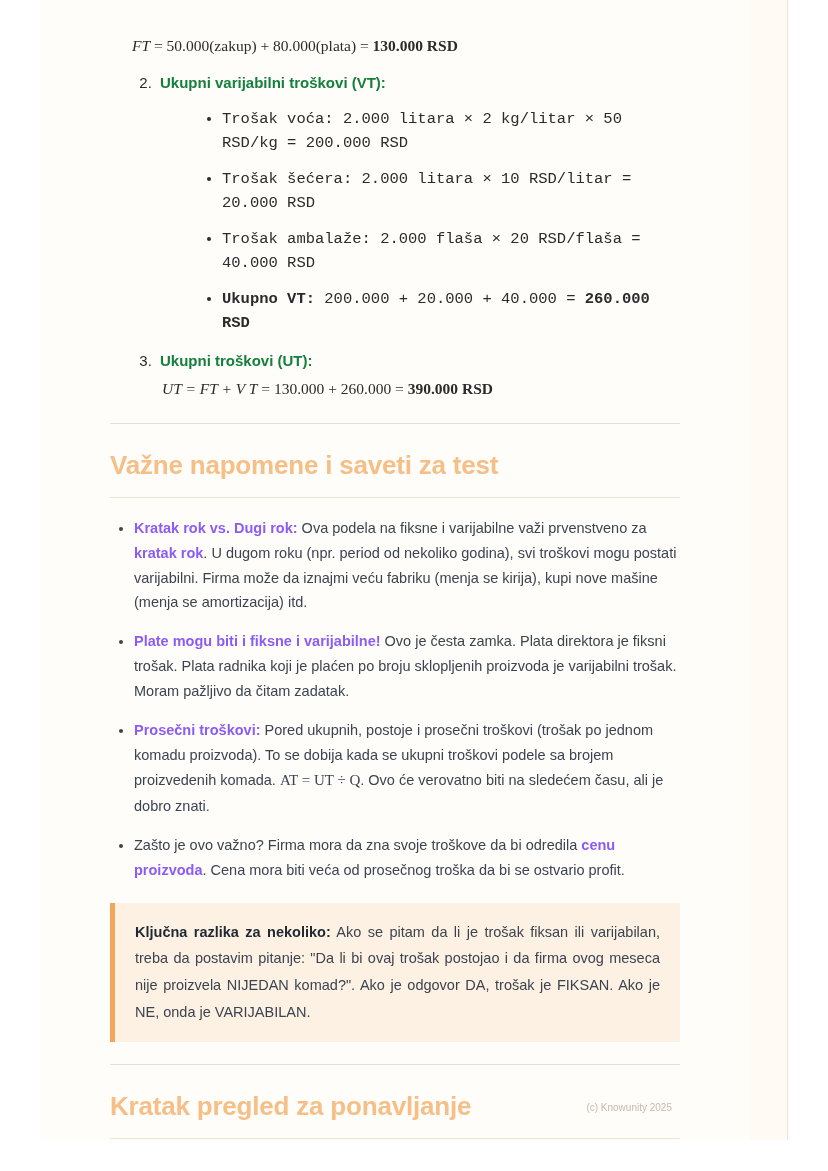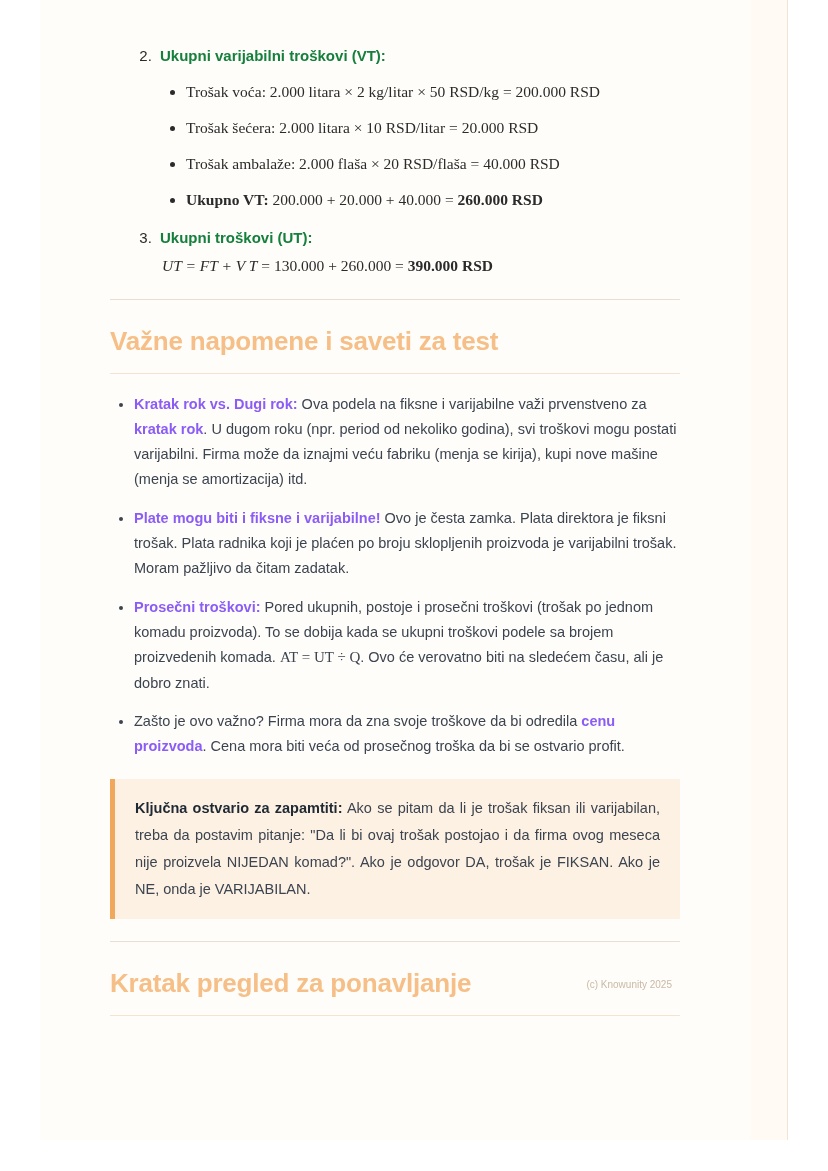--- a/index.html
+++ b/index.html
@@ -67,25 +67,26 @@
     font-weight: bold;
     color: #15803d;
   }
 
   ul.inner {
     list-style: disc;
     margin: 12px 0 14px 0;
     padding-left: 26px;
   }
   ul.inner > li {
-    font-family: Liberation Serif, serif;
+    font-family: Liberation Mono, monospace;
     font-size: 15.5px;
     color: #2b2b2b;
     line-height: 1.55;
     margin-bottom: 12px;
+    margin-left: 36px;
   }
   ul.inner > li b {
     font-weight: bold;
   }
 
   .divider {
     border: none;
     border-top: 1px solid #e9ded1;
     margin: 22px 0 0 0;
   }
@@ -152,20 +153,23 @@
   .bottom-wrap {
     position: relative;
   }
 </style>
 </head>
 <body>
 
 <div class="page">
   <div class="page-inner">
 
+    <div class="formula-line math">
+      <span>FT</span><span class="up"> = 50.000(zakup) + 80.000(plata) = </span><b>130.000 RSD</b>
+    </div>
 
     <ol class="outer" start="2">
       <li>
         <strong>Ukupni varijabilni troškovi (VT):</strong>
         <ul class="inner">
           <li>Trošak voća: 2.000 litara × 2 kg/litar × 50 RSD/kg = 200.000 RSD</li>
           <li>Trošak šećera: 2.000 litara × 10 RSD/litar = 20.000 RSD</li>
           <li>Trošak ambalaže: 2.000 flaša × 20 RSD/flaša = 40.000 RSD</li>
           <li><b>Ukupno VT:</b><span> 200.000 + 20.000 + 40.000 = </span><b>260.000 RSD</b></li>
         </ul>
@@ -192,21 +196,21 @@
       </li>
       <li>
         <strong>Prosečni troškovi:</strong><span> Pored ukupnih, postoje i prosečni troškovi (trošak po jednom komadu proizvoda). To se dobija kada se ukupni troškovi podele sa brojem proizvedenih komada. </span><span class="mi">AT = UT ÷ Q</span><span>. Ovo će verovatno biti na sledećem času, ali je dobro znati.</span>
       </li>
       <li>
         <span>Zašto je ovo važno? Firma mora da zna svoje troškove da bi odredila </span><strong>cenu proizvoda</strong><span>. Cena mora biti veća od prosečnog troška da bi se ostvario profit.</span>
       </li>
     </ul>
 
     <div class="callout">
-      <p><strong>Ključna ostvario za zapamtiti:</strong><span> Ako se pitam da li je trošak fiksan ili varijabilan, treba da postavim pitanje: "Da li bi ovaj trošak postojao i da firma ovog meseca nije proizvela NIJEDAN komad?". Ako je odgovor DA, trošak je FIKSAN. Ako je NE, onda je VARIJABILAN.</span></p>
+      <p><strong>Ključna razlika za nekoliko:</strong><span> Ako se pitam da li je trošak fiksan ili varijabilan, treba da postavim pitanje: "Da li bi ovaj trošak postojao i da firma ovog meseca nije proizvela NIJEDAN komad?". Ako je odgovor DA, trošak je FIKSAN. Ako je NE, onda je VARIJABILAN.</span></p>
     </div>
 
     <hr class="divider">
 
     <div class="bottom-wrap">
       <h2 class="section-title">Kratak pregled za ponavljanje</h2>
       <hr class="title-rule">
       <div class="footer-note">(c) Knowunity 2025</div>
     </div>
 

